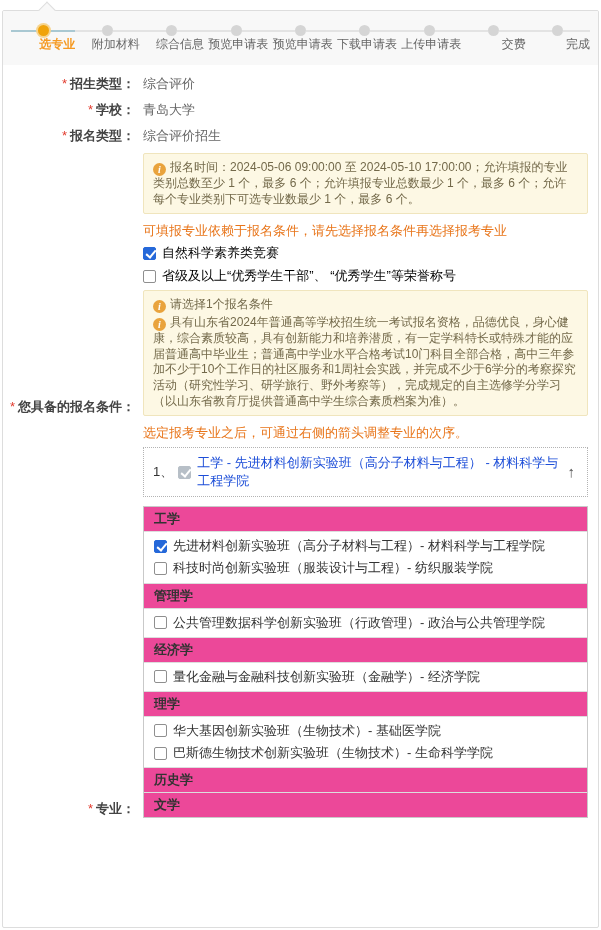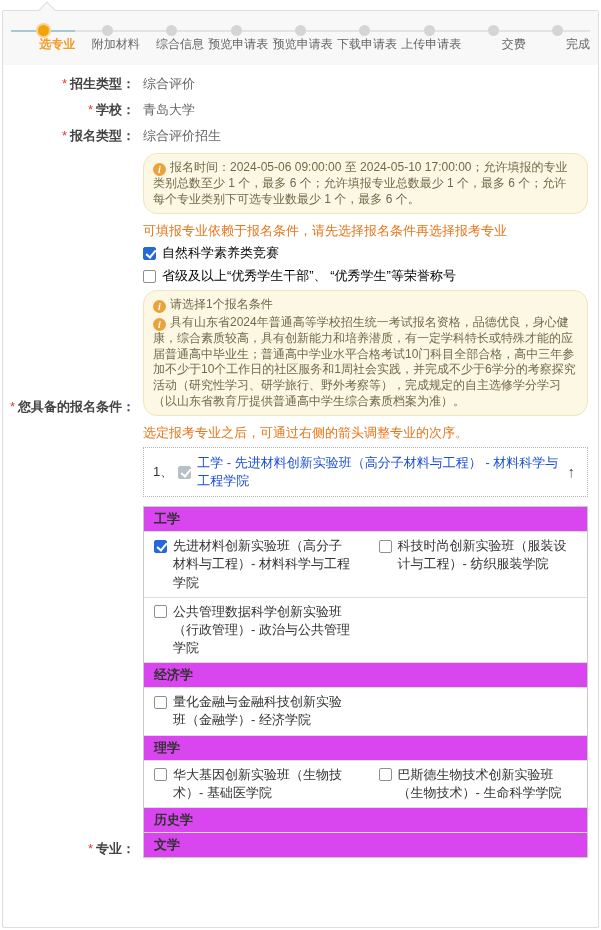--- a/index.html
+++ b/index.html
@@ -22,21 +22,21 @@
   .slabel { font-size:12px; color:#666; white-space:nowrap;text-align:right; }
   .step.active .dot { background:#f0a30a; box-shadow:0 0 0 2px #f6d48f; }
   .step.active::before,.step.active::after { background:#a9c8d2; }
   .step.active .slabel { color:#f59a23; font-weight:bold; }
   
   .form { padding:10px 10px 6px 0; }
   .frow { display:flex; align-items:flex-end; margin-bottom:8px; }
   .flabel { width:132px; flex:none; text-align:right; font-weight:bold; color:#444; line-height:18px; }
   .req { color:#e23b2e; margin-right:3px; font-weight:normal; }
   .fvalue { flex:1; margin-left:8px; color:#666; line-height:18px; min-width:0; }
-  .notice { background:#fdf8e4; border:1px solid #f0e5bd; border-radius:14px;
+  .notice { background:#fdf8e4; border:1px solid #f0e5bd; border-radius:2px;
     padding:6px 9px; font-size:12px; color:#73694a; line-height:1.3; }
   .notice1 { margin:2px 0 8px 140px; }
   .notice2 { margin:5px 0 0 0; }
   .notice .nline { margin-bottom:2px; }
   .info-icon { display:inline-block; width:13px; height:13px; border-radius:50%;
     background:#e9a33c; color:#fff; font-style:italic; font-weight:bold; font-size:10px;
     line-height:13px; text-align:center; margin-right:4px; vertical-align:-2px;
     font-family:"Liberation Serif",serif; }
   .hint { color:#e8751a; margin-bottom:3px; }
   
@@ -50,22 +50,22 @@
   .cb.dchecked::after { display:block; }
   .cbrow { display:flex; align-items:center; margin:4px 0 5px; cursor:pointer; }
   .cbrow .cbtext { margin-left:6px; color:#000000; }
   
   .selrow { border:1px dotted #b3b3b3; padding:6px 9px; display:flex; align-items:center; margin:5px 0 9px; }
   .selnum { margin-right:5px; color:#333; }
   .selrow .cb { margin-right:6px; }
   .seltext { flex:1; color:#1d4ed8; }
   .arrow-up { color:#555; font-size:15px; padding:0 3px; cursor:pointer; font-weight:bold; }
   .mtable { border:1px solid #c9c9c9; }
-  .mhead { padding:4px 10px; font-weight:bold; color:#333; background:#d946ef; border-bottom:1px solid #ddd; line-height:16px; }
-  .mbody { padding:5px 10px; display:grid; grid-template-columns:1fr 1fr; column-gap:26px; row-gap:4px; border-bottom:1px solid #ddd; }
+  .mhead { padding:4px 10px; font-weight:bold; color:#333; background:#ec4899; border-bottom:1px solid #ddd; line-height:16px; }
+  .mbody { padding:5px 10px; display:grid; grid-template-columns:1fr; column-gap:26px; row-gap:4px; border-bottom:1px solid #ddd; }
   .mtable > div:last-child { border-bottom:none; }
   .mitem { display:flex; align-items:flex-start; line-height:1.4; color:#333; cursor:pointer; }
   .mitem .cb { margin:2.5px 6px 0 0; }
 </style>
 </head>
 <body>
 
 <div class="panel">
   <div class="notch"></div>
 
@@ -167,20 +167,21 @@
             <div class="mitem">
               <span class="cb checked"></span>
               <span>先进材料创新实验班（高分子材料与工程）- 材料科学与工程学院</span>
             </div>
             <div class="mitem">
               <span class="cb"></span>
               <span>科技时尚创新实验班（服装设计与工程）- 纺织服装学院</span>
             </div>
           </div>
 
+          <div class="mhead">管理学</div>
           <div class="mbody">
             <div class="mitem">
               <span class="cb"></span>
               <span>公共管理数据科学创新实验班（行政管理）- 政治与公共管理学院</span>
             </div>
           </div>
 
           <div class="mhead">经济学</div>
           <div class="mbody">
             <div class="mitem">

